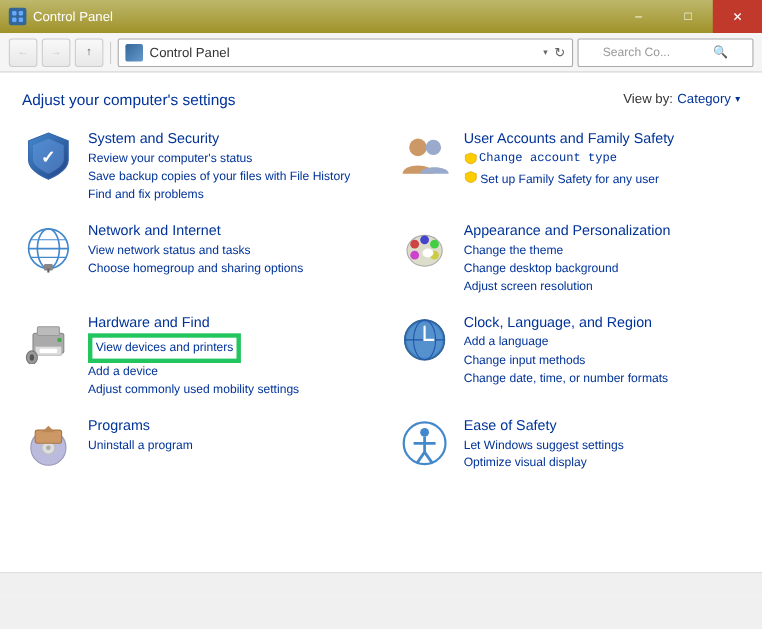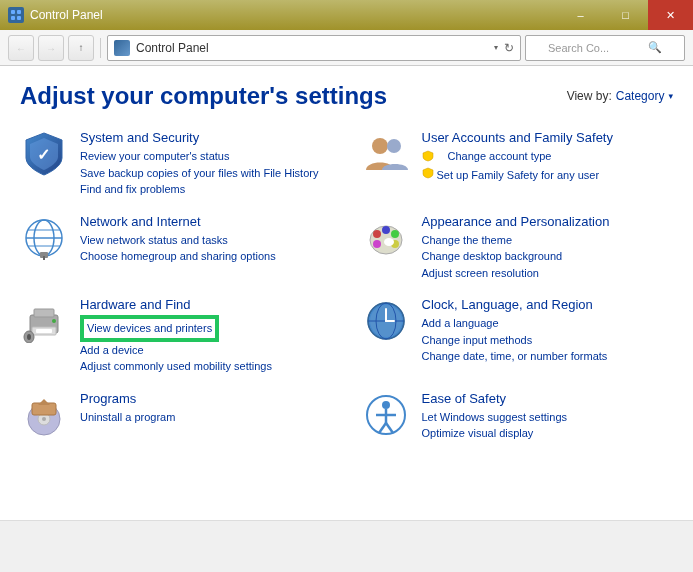--- a/index.html
+++ b/index.html
@@ -120,23 +120,23 @@
       padding: 16px 20px;
       overflow-y: auto;
     }
     .page-header {
       display: flex;
       justify-content: space-between;
       align-items: center;
       margin-bottom: 20px;
     }
     .page-title {
-      font-size: 24px;
+      font-size: 14px;
       color: #003399;
-      font-weight: 700;
+      font-weight: 400;
     }
     .viewby {
       display: flex;
       align-items: center;
       gap: 4px;
       font-size: 12px;
       color: #333;
     }
     .viewby-label { color: #333; }
     .viewby-value { color: #003399; cursor: pointer; }
@@ -274,21 +274,21 @@
           <svg width="44" height="44" viewBox="0 0 44 44">
 
             <circle cx="16" cy="14" r="8" fill="#cc9966"></circle>
             <path d="M2 38 C2 28 30 28 30 38" fill="#cc9966"></path>
             <circle cx="30" cy="14" r="7" fill="#99aacc"></circle>
             <path d="M18 38 C18 30 44 30 44 38" fill="#99aacc"></path>
           </svg>
         </div>
         <div class="cat-content">
           <a class="cat-title">User Accounts and Family Safety</a>
-          <div style="display:flex;align-items:center;gap:14px;margin-bottom:2px;">
+          <div style="display:flex;align-items:center;gap:2px;margin-bottom:2px;font-family:Liberation Mono, monospace;">
             <svg width="12" height="12" viewBox="0 0 12 12">
               <path d="M6 1 L11 3 L11 7 C11 10 6 11 6 11 C6 11 1 10 1 7 L1 3 Z" fill="#ffcc00" stroke="#cc9900" stroke-width="0.5"></path>
             </svg>
             <a class="cat-link">Change account type</a>
           </div>
           <div style="display:flex;gap:3px;">
             <svg width="12" height="12" viewBox="0 0 12 12">
               <path d="M6 1 L11 3 L11 7 C11 10 6 11 6 11 C6 11 1 10 1 7 L1 3 Z" fill="#ffcc00" stroke="#cc9900" stroke-width="0.5"></path>
             </svg>
             <a class="cat-link">Set up Family Safety for any user</a>

